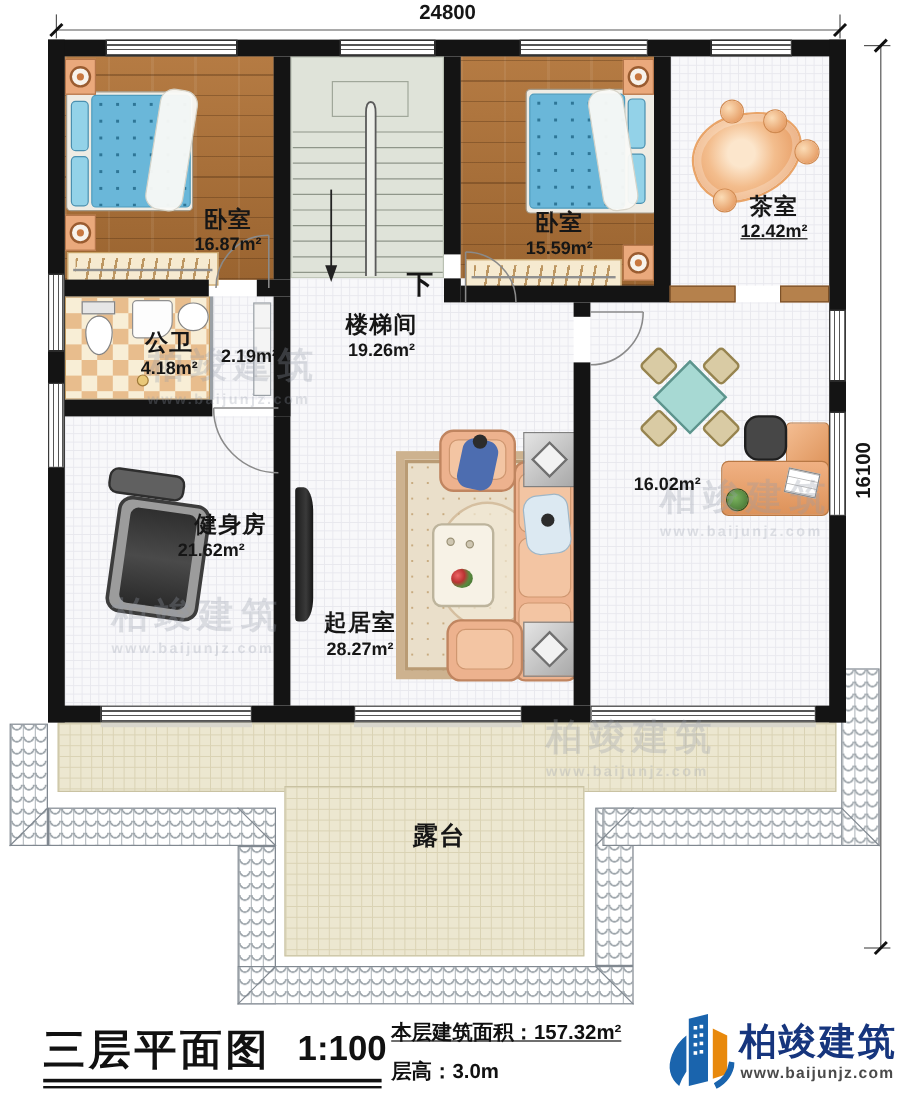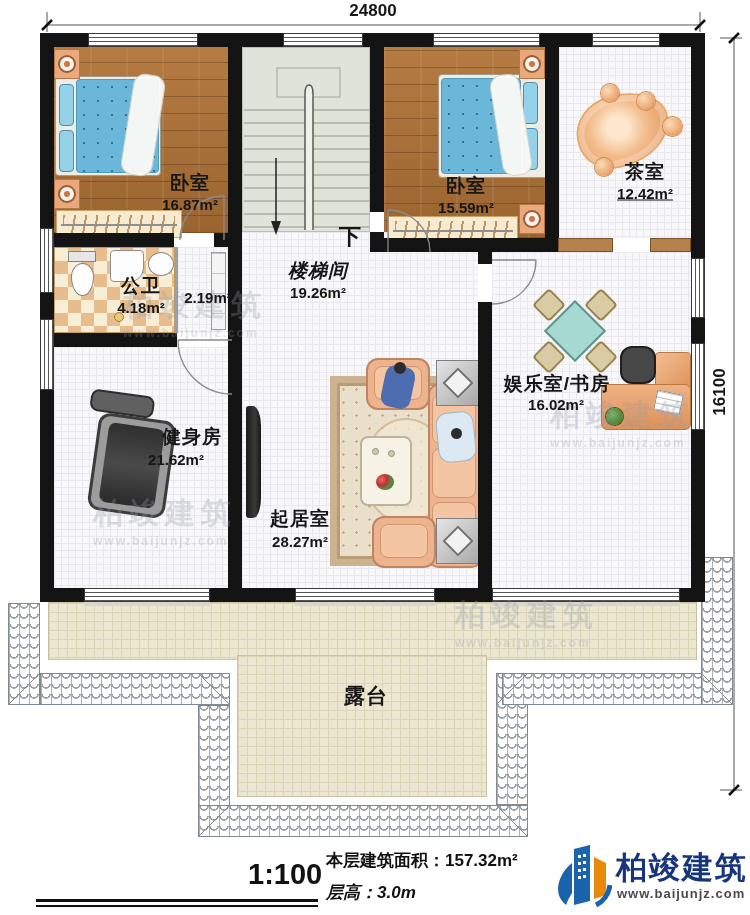--- a/index.html
+++ b/index.html
@@ -297,38 +297,38 @@
     <div class="wm-small">www.baijunjz.com</div>
   </div>
 
   <div class="label room-name" style="left:190px;top:183px;">卧室</div>
   <div class="label room-area" style="left:190px;top:204px;">16.87m²</div>
   <div class="label room-name" style="left:466px;top:186px;">卧室</div>
   <div class="label room-area" style="left:466px;top:207px;">15.59m²</div>
   <div class="label room-name" style="left:645px;top:172px;">茶室</div>
   <div class="label room-area" style="left:645px;top:193px;text-decoration:underline;">12.42m²</div>
   <div class="label" style="left:350px;top:237px;font-size:22px;font-weight:bold;">下</div>
-  <div class="label room-name" style="left:318px;top:271px;font-style:italic;">楼梯间</div>
+  <div class="label room-name" style="left:318px;top:271px;">楼梯间</div>
   <div class="label room-area" style="left:318px;top:292px;">19.26m²</div>
   <div class="label room-name" style="left:141px;top:286px;">公卫</div>
   <div class="label room-area" style="left:141px;top:307px;">4.18m²</div>
   <div class="label room-area" style="left:208px;top:297px;">2.19m²</div>
   <div class="label room-name" style="left:192px;top:437px;">健身房</div>
   <div class="label room-area" style="left:176px;top:459px;">21.62m²</div>
   <div class="label room-name" style="left:300px;top:519px;">起居室</div>
   <div class="label room-area" style="left:300px;top:541px;">28.27m²</div>
-  <div class="label room-name" style="left:557px;top:384px;">娱乐室/书房</div>
   <div class="label room-area" style="left:556px;top:404px;">16.02m²</div>
   <div class="label room-name" style="left:366px;top:696px;font-size:21px;">露台</div>
 
+  <div class="title-text" style="left:36px;top:852px;font-size:35px;letter-spacing:3px;">三层平面图</div>
   <div class="title-text" style="left:248px;top:858px;font-size:29px;">1:100</div>
   <div class="abs" style="left:36px;top:899px;width:282px;height:2.5px;background:#111;"></div>
   <div class="abs" style="left:36px;top:905px;width:282px;height:1.5px;background:#111;"></div>
-  <div class="title-text" style="left:326px;top:849px;font-size:17px;">本层建筑面积：157.32m²</div>
-  <div class="title-text" style="left:326px;top:881px;font-size:17px;font-style:italic;">层高：3.0m</div>
+  <div class="title-text" style="left:326px;top:849px;font-size:17px;text-decoration:underline;">本层建筑面积：157.32m²</div>
+  <div class="title-text" style="left:326px;top:881px;font-size:17px;">层高：3.0m</div>
 
   <svg width="60" height="66" viewBox="0 0 60 66" style="position:absolute;left:552px;top:843px;">
     <path d="M14,62 Q2,52 8,36 Q12,26 20,20 L20,50 Q16,56 14,62 Z" fill="#1a64ad"></path>
     <path d="M22,6 L38,2 L38,58 L22,62 Z" fill="#1a64ad"></path>
     <g fill="#ffffff">
       <rect x="26" y="12" width="3" height="3"></rect>
         <rect x="31" y="11" width="3" height="3"></rect>
       <rect x="26" y="19" width="3" height="3"></rect>
         <rect x="31" y="18" width="3" height="3"></rect>
       <rect x="26" y="26" width="3" height="3"></rect>

